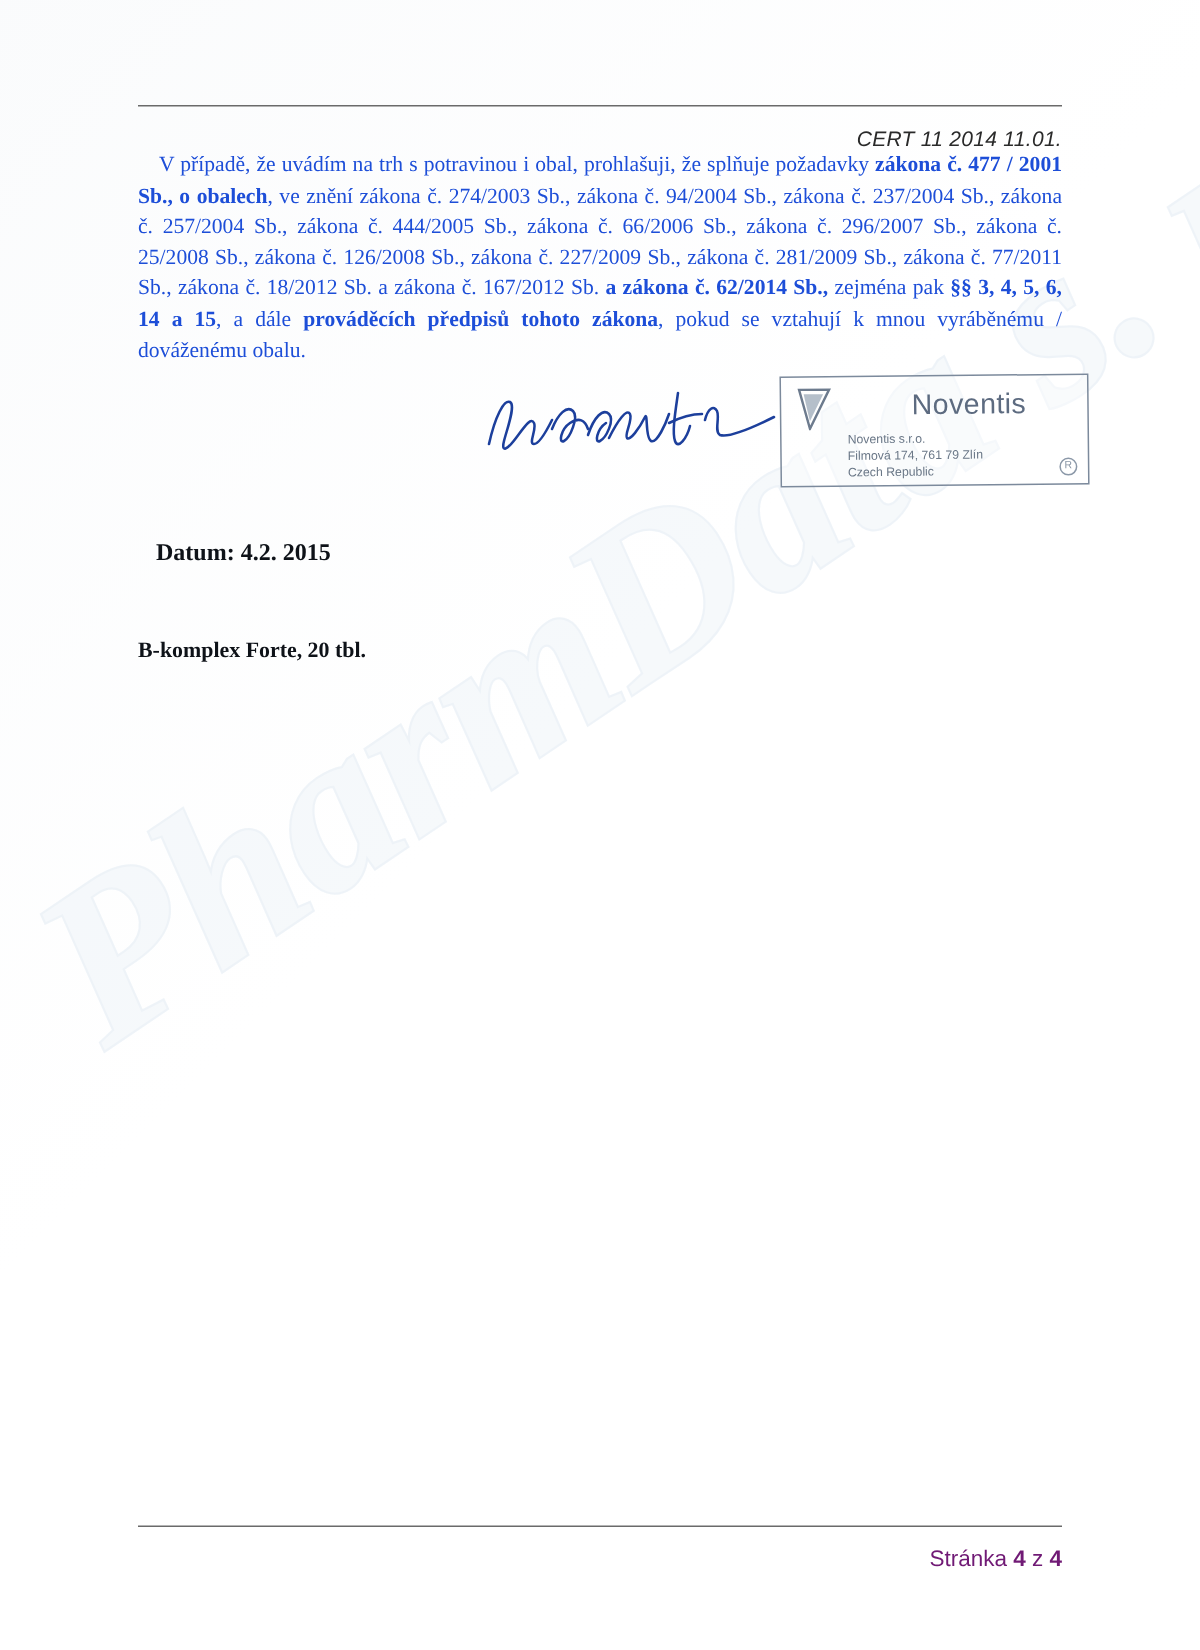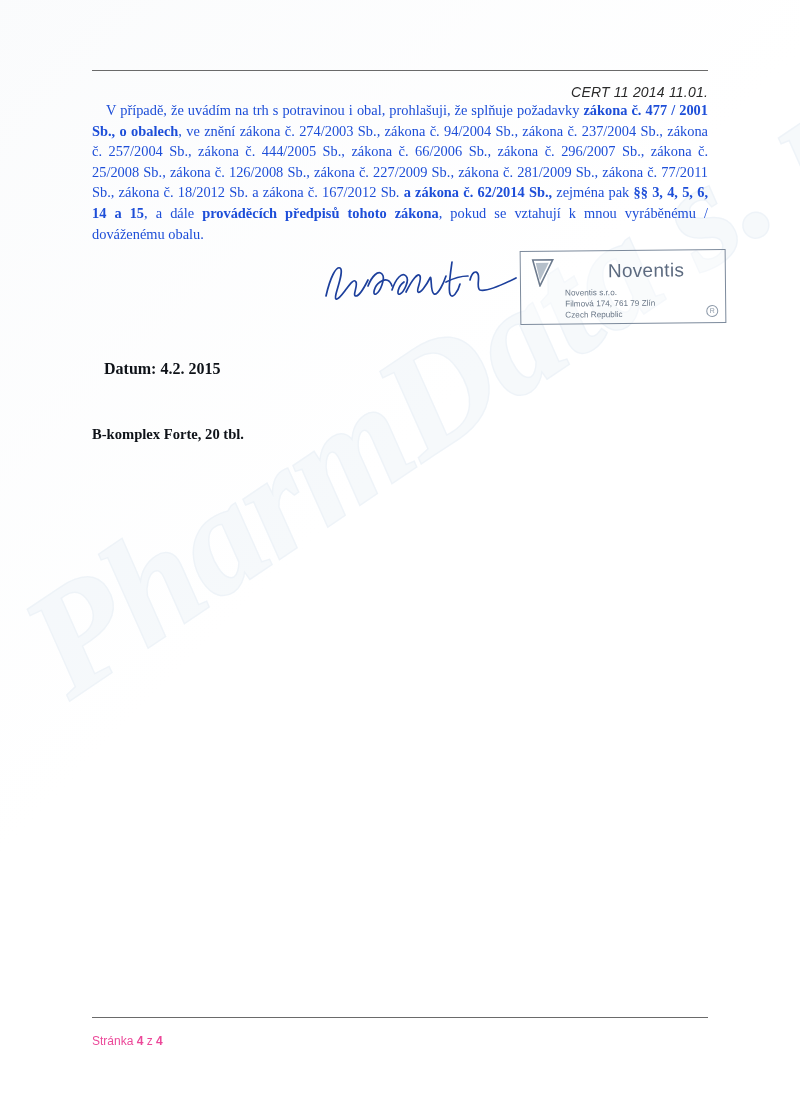--- a/index.html
+++ b/index.html
@@ -177,24 +177,24 @@
     left: 92px;
     right: 92px;
     border-top: 1px solid #6a6a6a;
     z-index: 3;
   }
   .footer {
     position: absolute;
     bottom: 52px;
     left: 92px;
     right: 92px;
-    text-align: left;
-    font-family: "Liberation Sans", sans-serif;
-    font-size: 12px;
-    color: #ec4899;
+    text-align: right;
+    font-family: "Liberation Sans", sans-serif;
+    font-size: 15px;
+    color: #701a75;
     z-index: 3;
   }
   .footer b { font-weight: bold; }
 </style>
 </head>
 <body>
 
 <div class="page">
 
   <div class="header">

